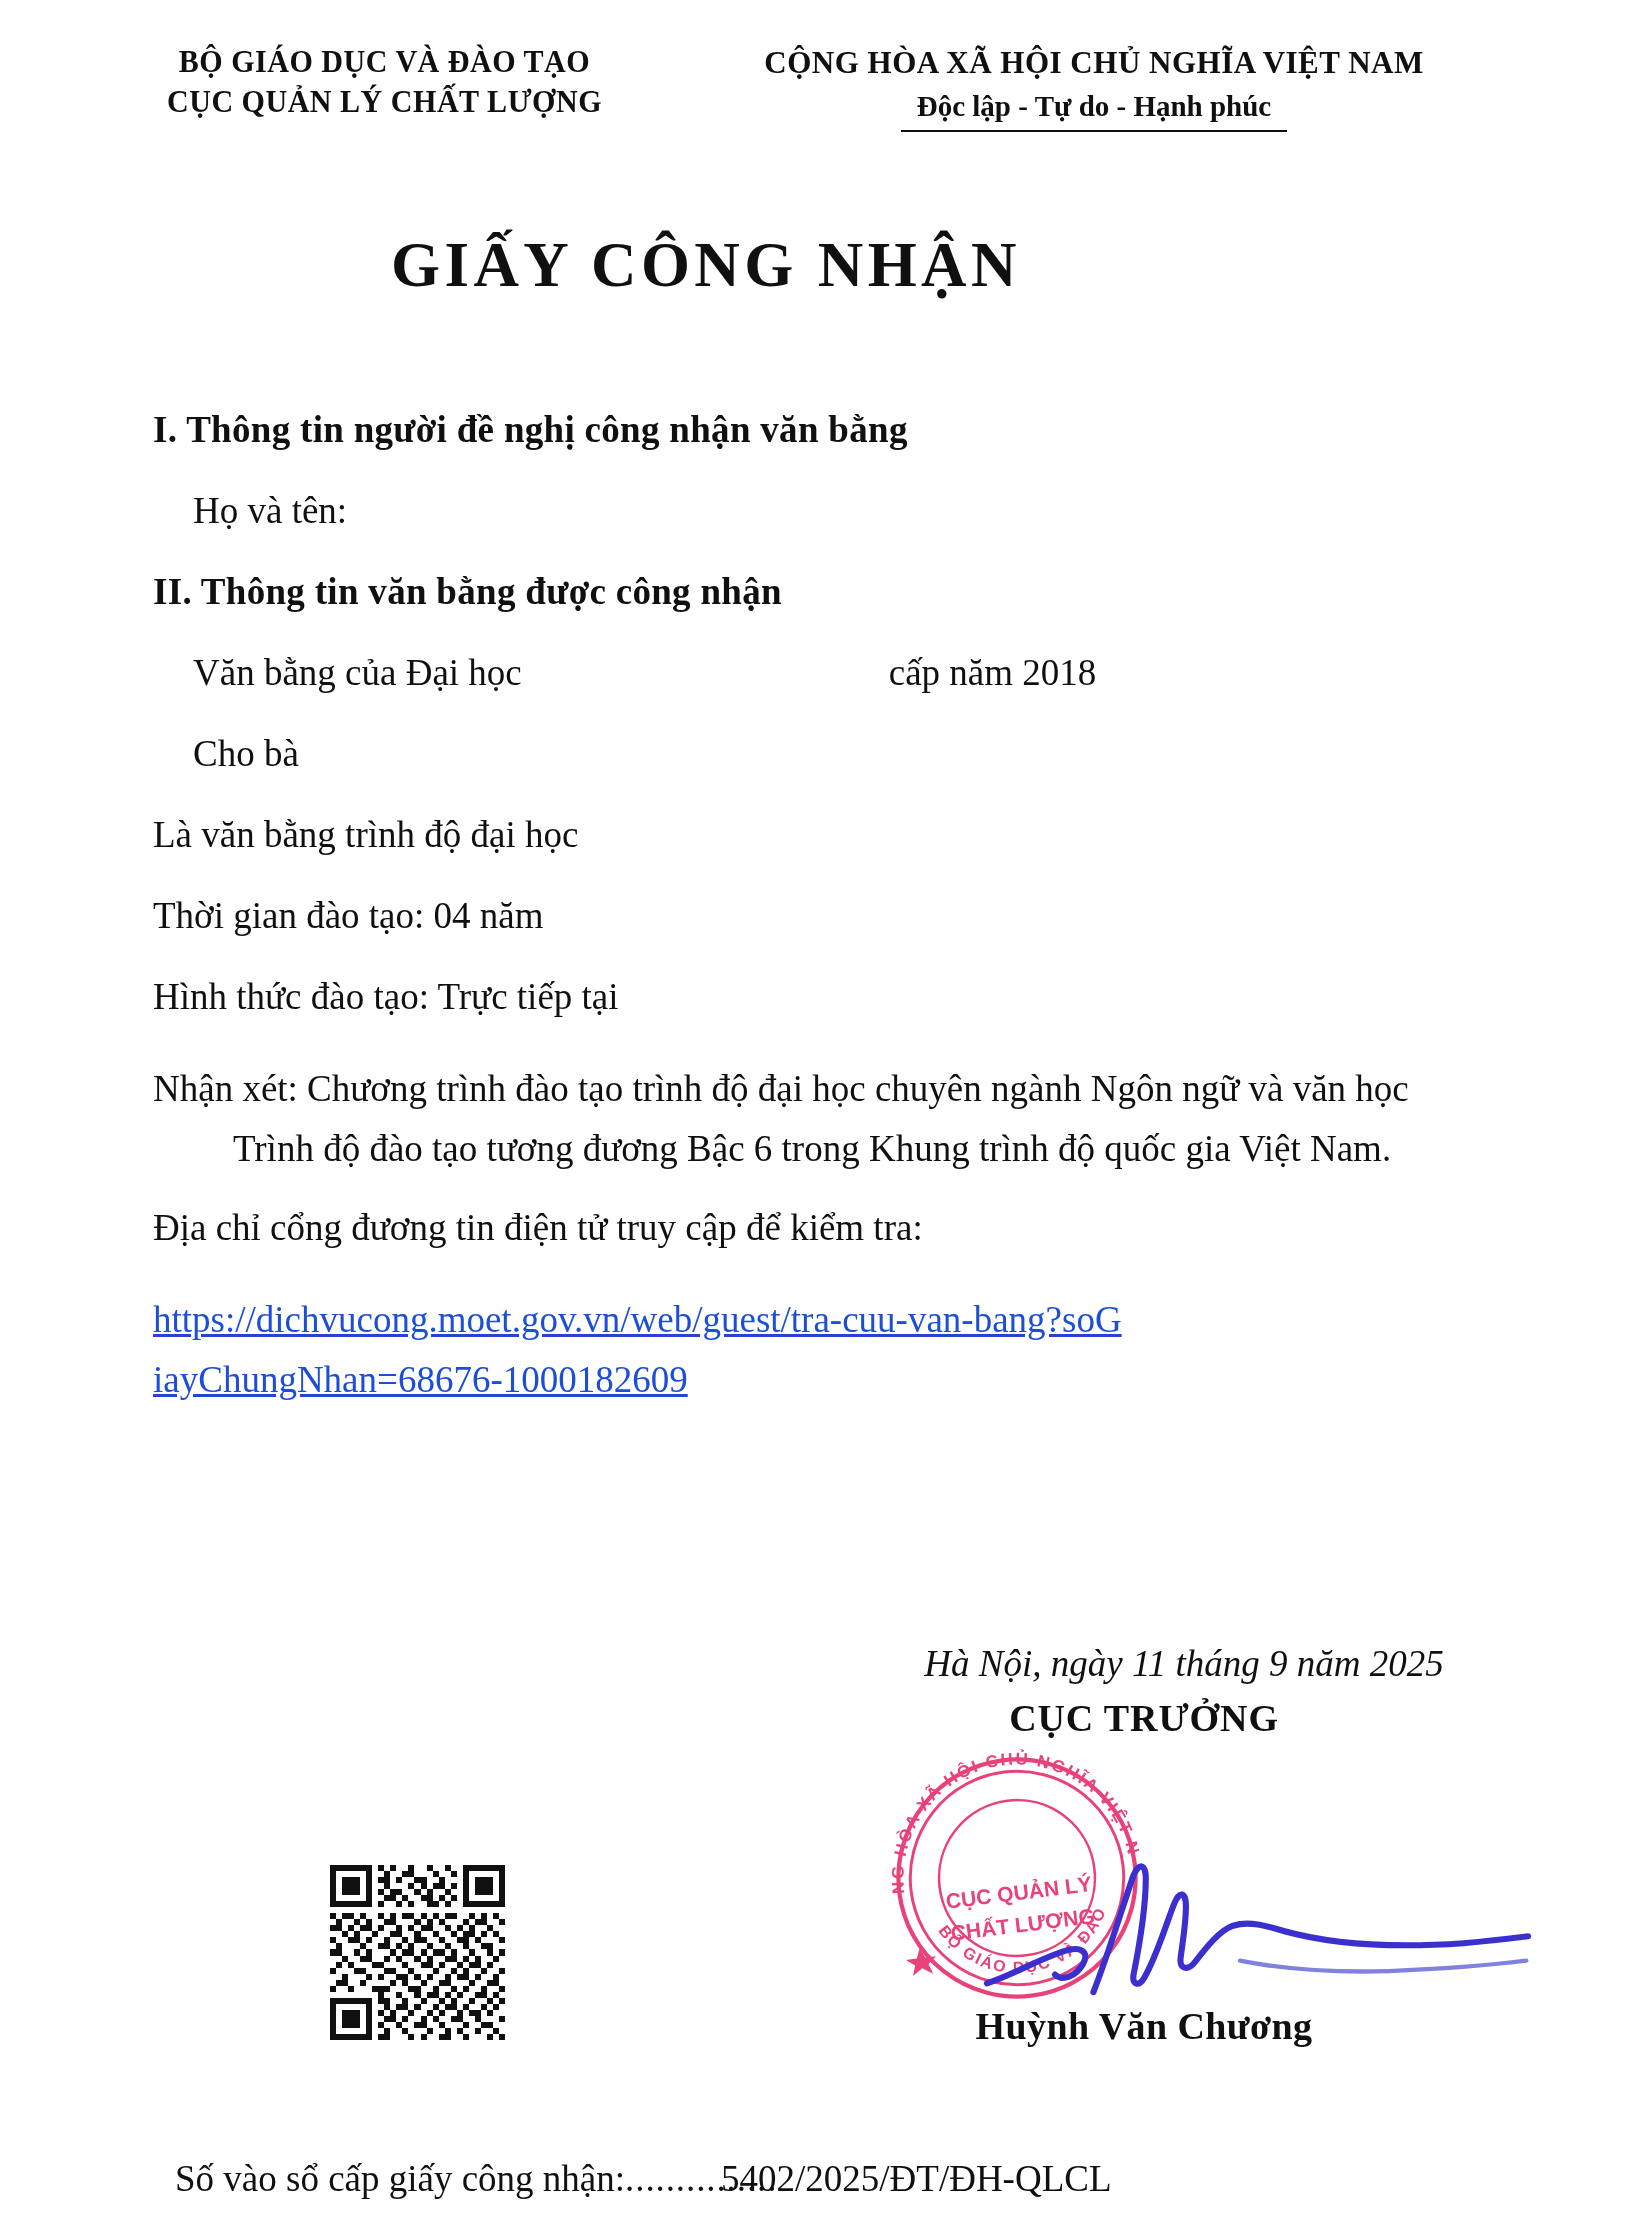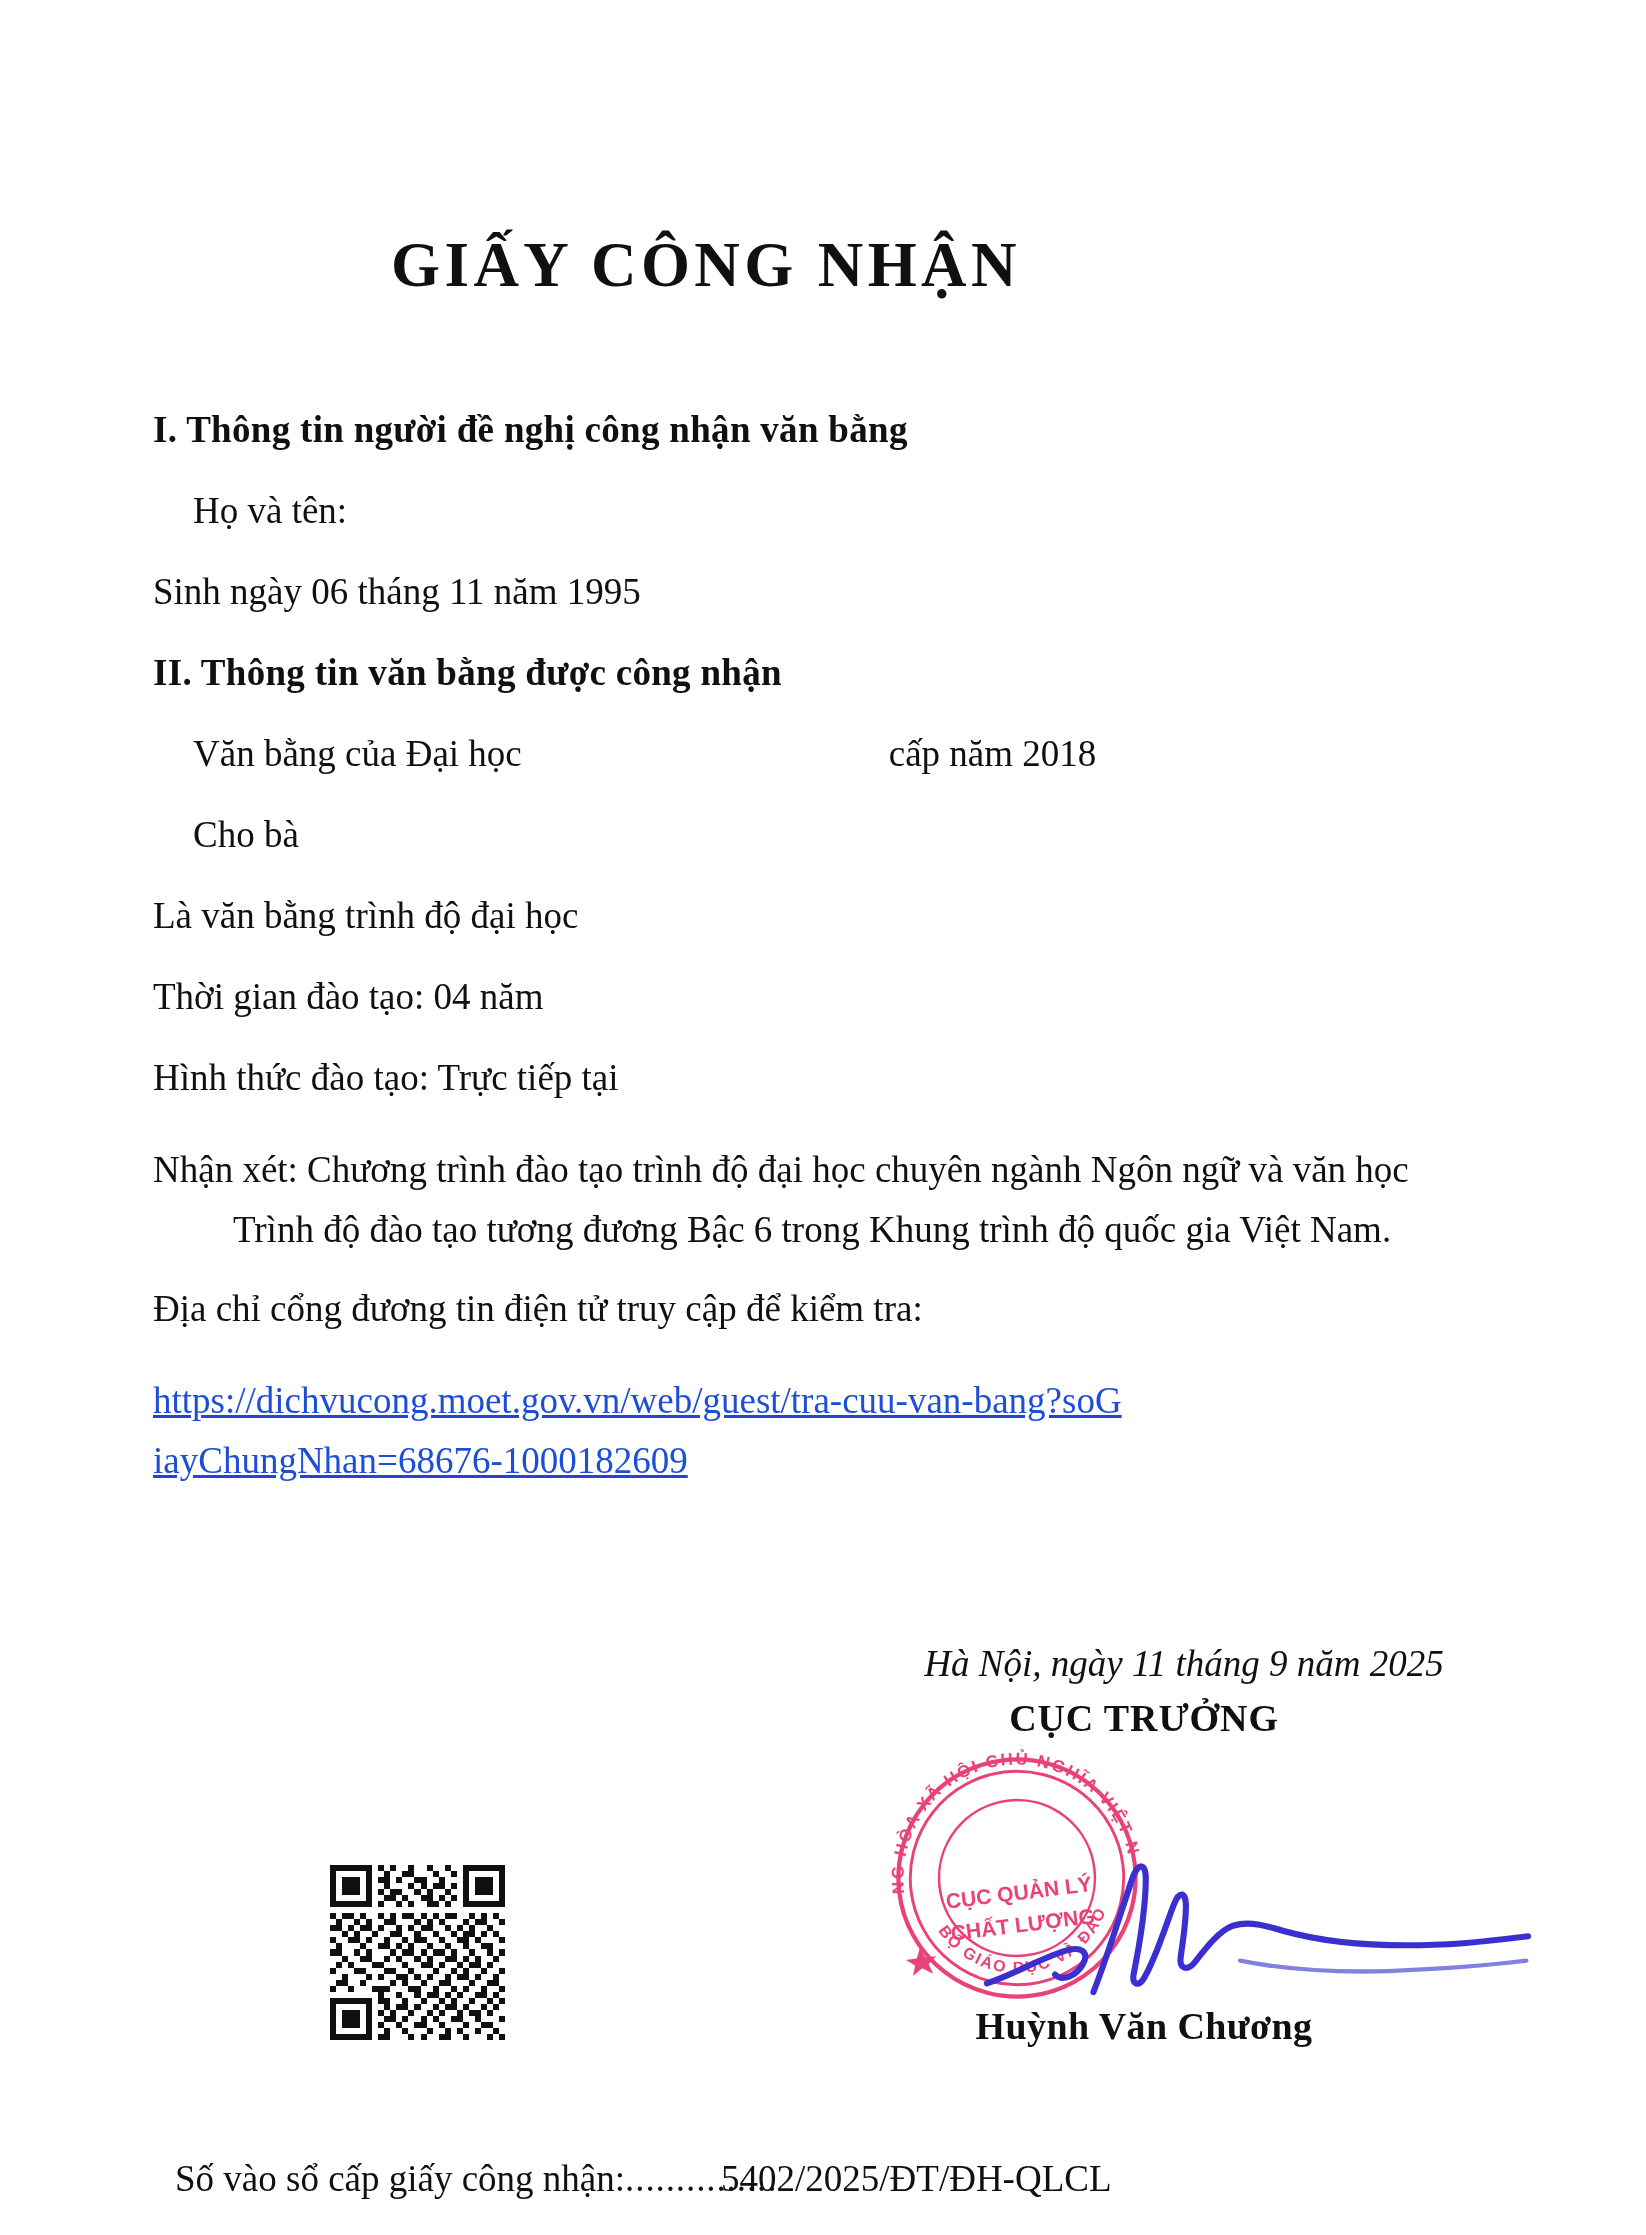--- a/index.html
+++ b/index.html
@@ -213,33 +213,42 @@
     left: 721px;
     font-size: 37px;
     white-space: nowrap;
   }
 </style>
 </head>
 <body>
 
 <div class="page">
 
+  <div class="header">
+    <div class="header-left">
+      <div class="hdr-line">BỘ GIÁO DỤC VÀ ĐÀO TẠO</div>
+      <div class="hdr-line">CỤC QUẢN LÝ CHẤT LƯỢNG</div>
+    </div>
+    <div class="header-right">
+      <div class="hdr-line big">CỘNG HÒA XÃ HỘI CHỦ NGHĨA VIỆT NAM</div>
+      <div class="hdr-sub">Độc lập - Tự do - Hạnh phúc</div>
+    </div>
+  </div>
 
   <div class="doc-title">GIẤY CÔNG NHẬN</div>
 
   <div class="body-block">
 
     <div class="line section">I. Thông tin người đề nghị công nhận văn bằng</div>
 
     <div class="line flexrow">
       <span>Họ và tên:</span>
       <span class="spacer-blank gap-md"></span>
     </div>
 
-    <div class="line">Sinh ngày 06 tháng 11 năm 1995</div>
 
     <div class="line section">II. Thông tin văn bằng được công nhận</div>
 
     <div class="line flexrow">
       <span>Văn bằng của Đại học</span>
       <span class="spacer-blank" style="width:367px"></span>
       <span>cấp năm 2018</span>
     </div>
 
     <div class="line flexrow">

